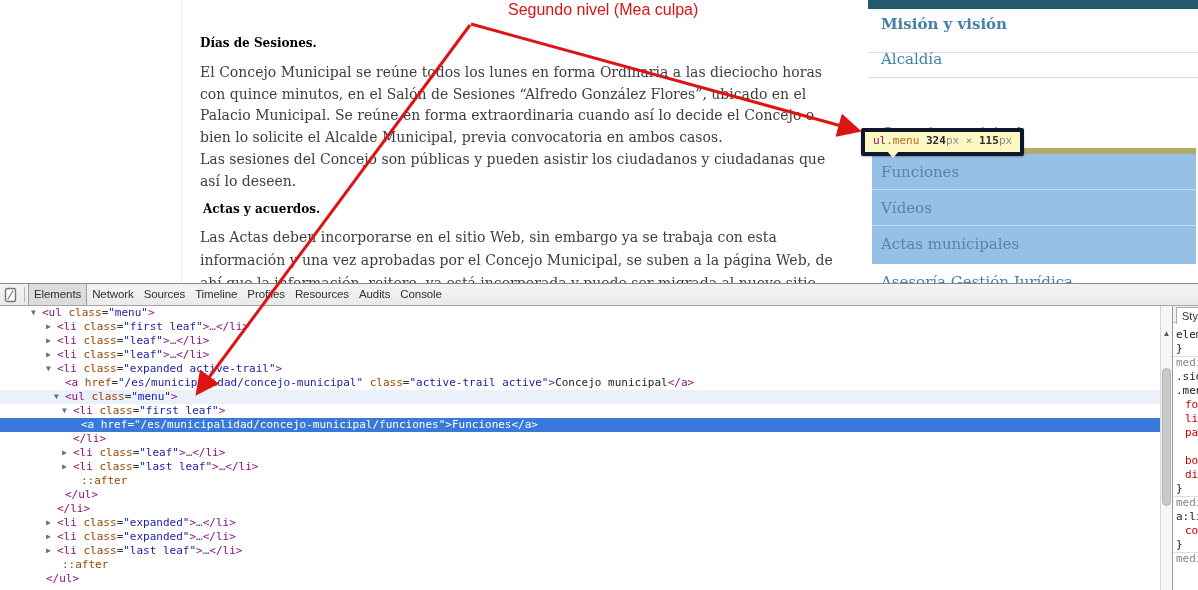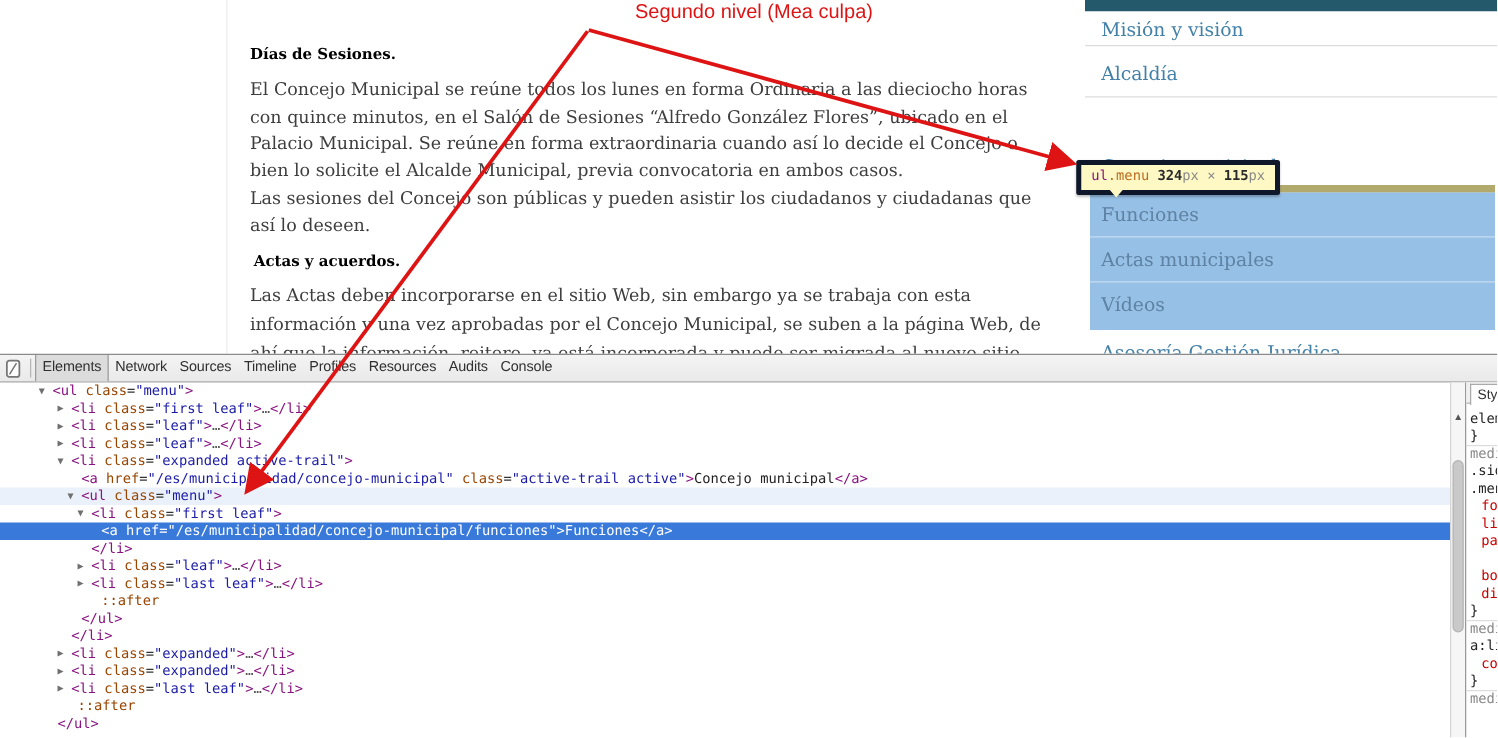--- a/index.html
+++ b/index.html
@@ -14,21 +14,21 @@
            font-family:"DejaVu Serif",serif;}
   .article h3{position:absolute;margin:0;font-size:12px;font-weight:bold;color:#000000;}
   .article p{position:absolute;margin:0;font-size:14px;line-height:21.5px;width:634px;}
   .h1{top:36px;} .p1{top:62px;} .p2{top:149px;} .h2{top:202px;padding-left:3px;} .p3{top:226px;line-height:23px!important;}
 
   
   .sidemenu{position:absolute;left:868px;top:0;width:330px;height:283px;font-family:"DejaVu Serif",serif;}
   .menu-topbar{position:absolute;left:0;top:0;width:330px;height:9px;background:#24596b;}
   .mrow{position:absolute;left:0;width:330px;color:#4380a8;font-size:15px;padding-left:13px;
         border-bottom:1px solid #ddd;box-sizing:border-box;}
-  .mr0{top:9px;height:28px;line-height:30px;}
+  .mr0{top:9px;height:44px;line-height:30px;font-weight:bold;}
   .mr1{top:41px;height:37px;line-height:36px;}
   .mr2{top:78px;height:37px;line-height:36px;}
   .mr3{top:115px;height:37px;line-height:36px;border-bottom:none;}
   .overlay-strip{position:absolute;left:4px;top:148px;width:324px;height:6px;background:#b2aa6d;}
   .overlay{position:absolute;left:4px;top:154px;width:324px;height:110px;background:rgba(111,168,220,0.72);}
   .orow{height:36px;line-height:36px;padding-left:9px;color:#5d82a3;font-size:15px;
         border-bottom:1px solid rgba(255,255,255,0.45);box-sizing:border-box;}
   .orow:last-child{border-bottom:none;height:38px;}
   .mbottom{position:absolute;left:13px;top:269px;color:#4380a8;font-size:15px;line-height:26px;white-space:nowrap;}
 
@@ -97,22 +97,22 @@
     </div>
 
     <div class="sidemenu">
       <div class="menu-topbar"></div>
       <div class="mrow mr0">Misión y visión</div>
       <div class="mrow mr1">Alcaldía</div>
       <div class="mrow mr3">Concejo municipal</div>
       <div class="overlay-strip"></div>
       <div class="overlay">
         <div class="orow">Funciones</div>
+        <div class="orow">Vídeos</div>
         <div class="orow">Actas municipales</div>
-        <div class="orow">Vídeos</div>
       </div>
       <div class="mbottom">Asesoría Gestión Jurídica</div>
     </div>
   </div>
 
   <div class="tooltip"><span class="tt-tag">ul</span><span class="tt-class">.menu</span><span> </span><span class="tt-num">324</span><span class="tt-unit">px</span><span class="tt-unit"> × </span><span class="tt-num">115</span><span class="tt-unit">px</span></div>
 
   <div class="devtools">
     <div class="toolbar">
       <span class="dock-icon">

